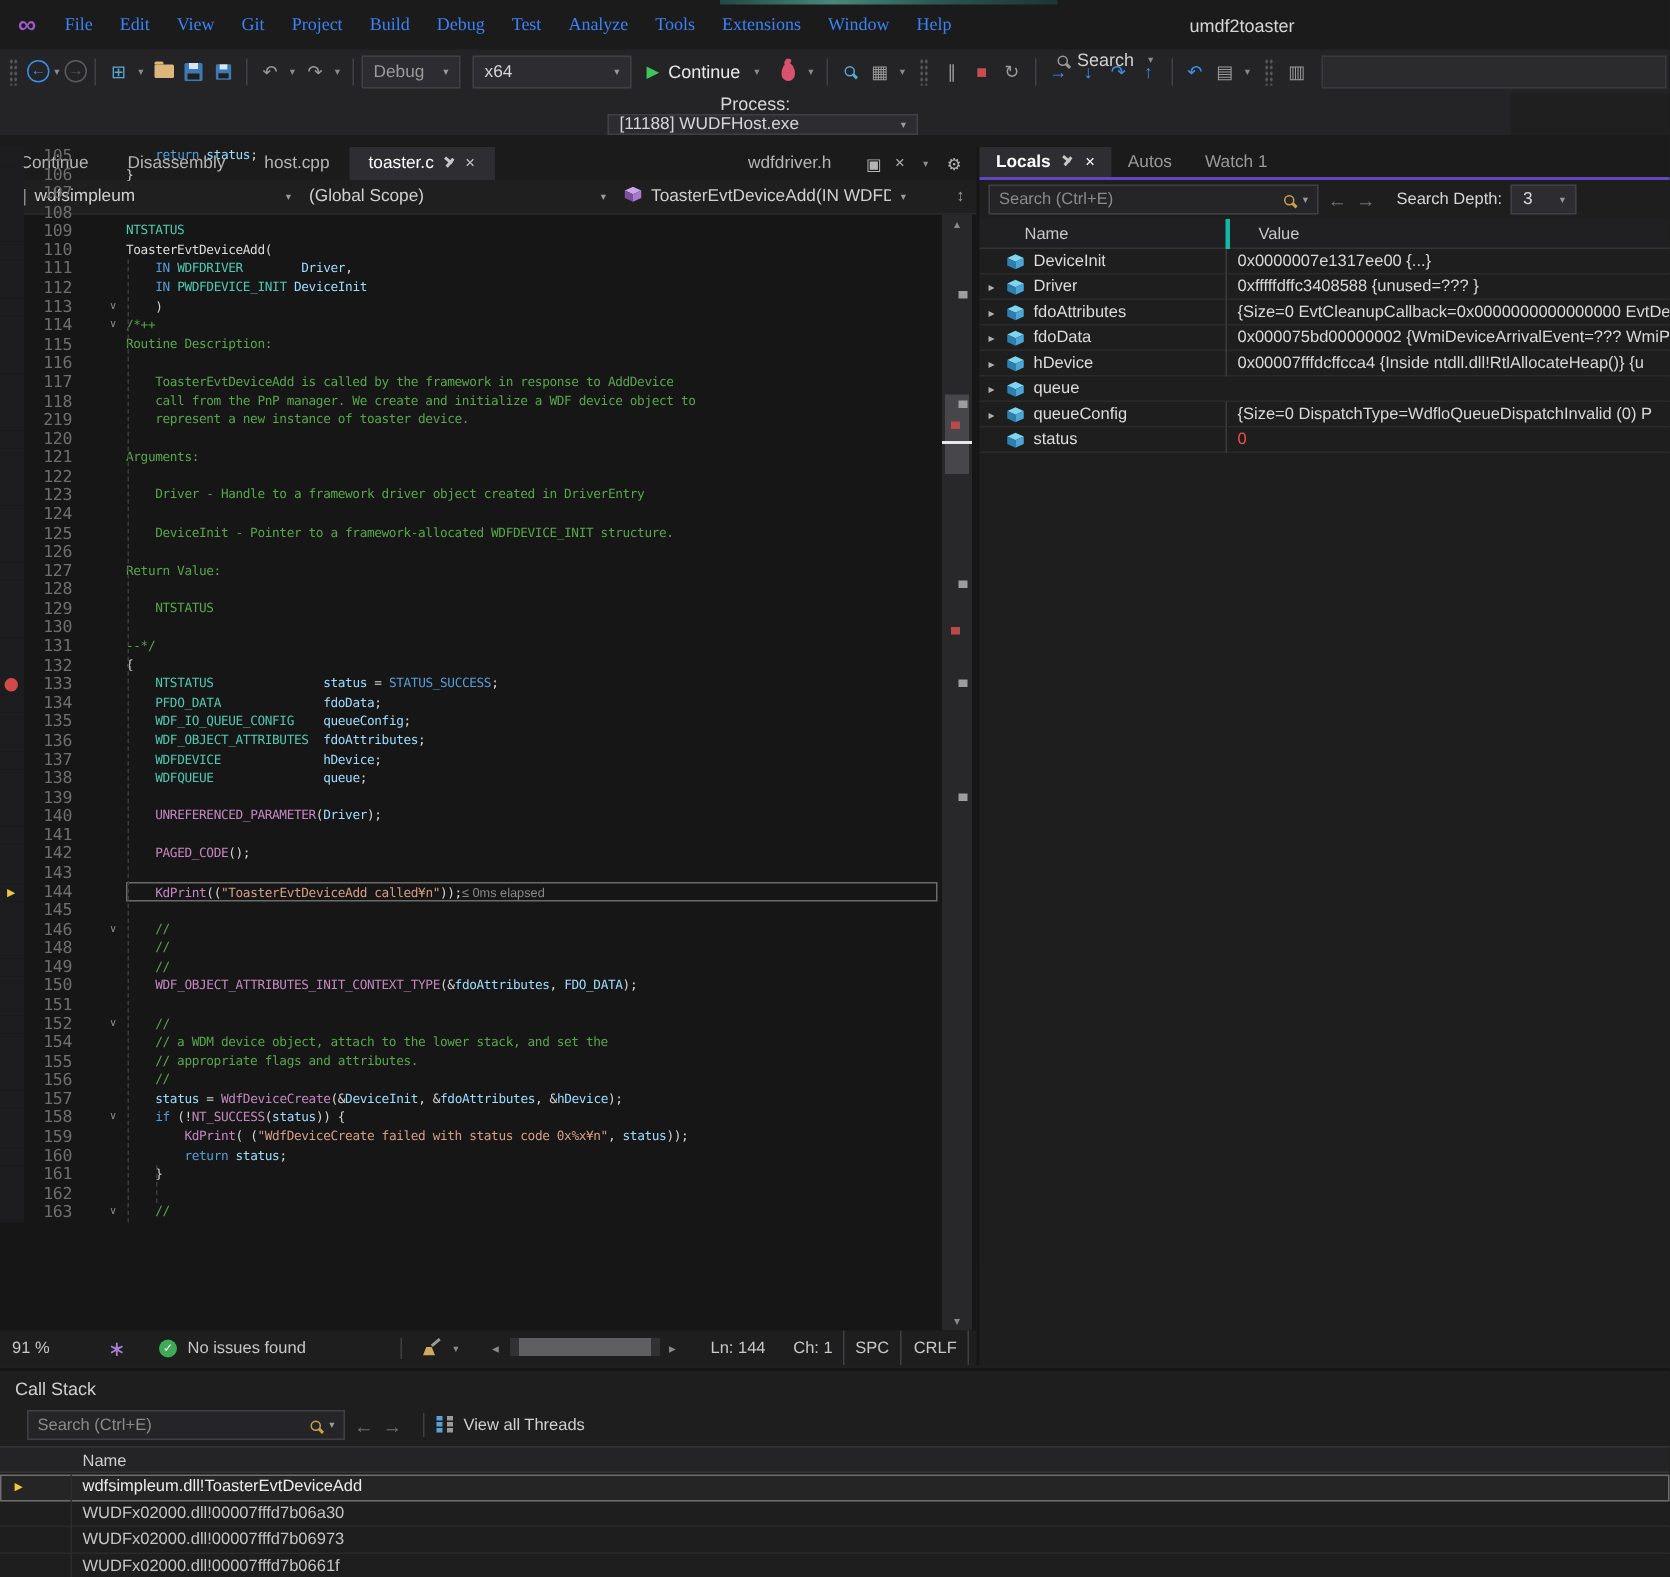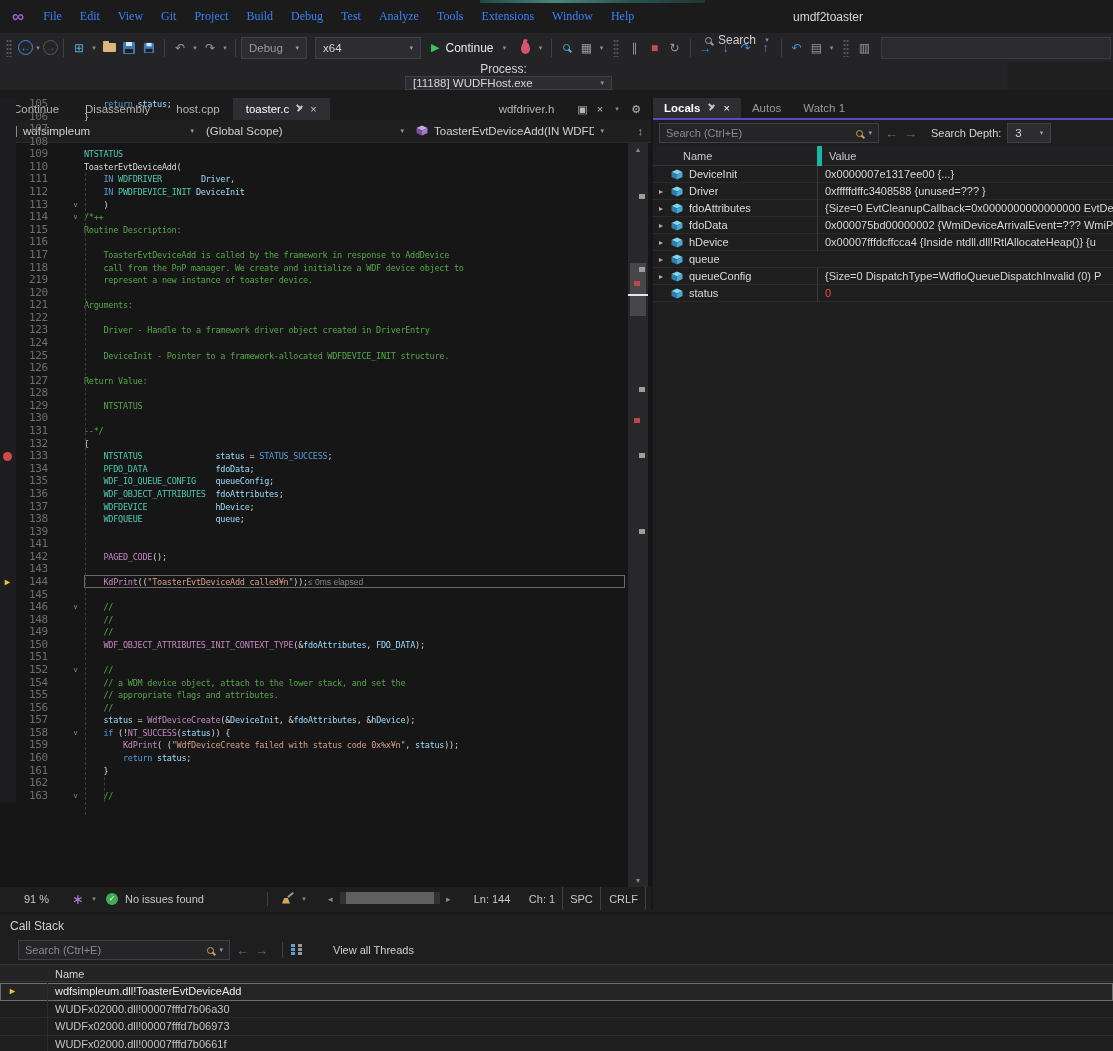--- a/index.html
+++ b/index.html
@@ -117,21 +117,21 @@
   #l-search-row { height:26px; display:flex; align-items:center; padding-left:6px; font-size:11px; }
   .search-box { display:flex; align-items:center; background:#252528; border:1px solid #3f3f46; height:20px;
     padding:0 6px; color:#8a8a8a; }
   #l-search-box { width:220px; }
   .sb-caret { font-size:7px; color:#9a9a9a; margin-left:5px; }
   .nav-arrows { color:#6f6f6f; font-size:13px; margin:0 6px; }
   #depth-combo { width:44px; height:20px; margin-left:6px; }
   #l-grid-header { height:20px; display:flex; align-items:center; background:#202023;
     border-bottom:1px solid #333; font-size:11px; color:#c8c8c8; }
   #l-grid-header .hname { width:164px; padding-left:30px; }
-  #l-grid-header .hvalue { padding-left:7px; border-left:5px solid #14b8a6; height:20px; line-height:20px; flex:1; }
+  #l-grid-header .hvalue { padding-left:19px; border-left:3px solid #14b8a6; height:20px; line-height:20px; flex:1; }
   .lrow { display:flex; height:17px; border-bottom:1px solid #2a2a2d; font-size:11px; align-items:center; }
   .lrow .nc { width:164px; display:flex; align-items:center; height:17px; flex:none; }
   .lrow .exp { width:16px; text-align:center; color:#b0b0b0; font-size:8px; flex:none; }
   .lrow .vicon { width:16px; flex:none; display:flex; justify-content:center; }
   .lrow .nm { color:#dcdcdc; padding-left:4px; white-space:nowrap; overflow:hidden; }
   .lrow .vc { flex:1; border-left:1px solid #3a3a3e; height:17px; line-height:17px; padding-left:7px;
     color:#d8d8d8; white-space:nowrap; overflow:hidden; }
   .lrow .vc.red { color:#f14c4c; }
 
   
@@ -532,20 +532,26 @@
         <pre><span class="tk-pl">    </span><span class="tk-ty">WDFQUEUE</span><span class="tk-pl">               </span><span class="tk-id">queue</span><span class="tk-pl">;</span></pre>
       </div>
       <div class="cl">
         <span class="gut"></span>
         <span class="num">139</span>
         <span class="fold"></span>
         <pre></pre>
       </div>
       <div class="cl">
         <span class="gut"></span>
+        <span class="num">140</span>
+        <span class="fold"></span>
+        <pre><span class="tk-pl">    </span><span class="tk-mc">UNREFERENCED_PARAMETER</span><span class="tk-pl">(</span><span class="tk-id">Driver</span><span class="tk-pl">);</span></pre>
+      </div>
+      <div class="cl">
+        <span class="gut"></span>
         <span class="num">141</span>
         <span class="fold"></span>
         <pre></pre>
       </div>
       <div class="cl">
         <span class="gut"></span>
         <span class="num">142</span>
         <span class="fold"></span>
         <pre><span class="tk-pl">    </span><span class="tk-mc">PAGED_CODE</span><span class="tk-pl">();</span></pre>
       </div>
@@ -680,21 +686,21 @@
         <span class="sb-mark red" style="top: 138px;"></span>
         <span class="sb-mark" style="top: 244px;"></span>
         <span class="sb-mark red" style="top: 275px;"></span>
         <span class="sb-mark" style="top: 310px;"></span>
         <span class="sb-mark" style="top: 386px;"></span>
       </div>
     <div id="sb-caret-line" style="top:151px;"></div>
   </div>
 
   <div id="ed-status" class="abs">
-    <span class="abs" style="left:24px;gap:34px;">
+    <span class="abs" style="left:8px;gap:34px;">
       <span>91 %</span>
       <span class="tb-caret" style="margin-left:6px;">▾</span>
     </span>
     <span class="abs" style="left:72px; color:#a97fd6; font-size:14px;">∗</span>
     <span class="abs" style="left:106px; gap:7px;">
       <span class="check-circle">✓</span>
       <span>No issues found</span>
     </span>
     <span class="abs" style="left:267px; width:1px; height:14px; top:5px; background:#3f3f46;"></span>
     <span class="abs" style="left:282px; gap:5px;">
@@ -864,21 +870,21 @@
   <span id="cs-title">Call Stack</span>
   <div id="cs-search-row">
     <span class="search-box" id="cs-search-box">
       <span style="flex:1;">Search (Ctrl+E)</span>
       <span class="mag"></span>
       <span class="sb-caret">▾</span>
     </span>
     <span class="nav-arrows">←</span>
     <span class="nav-arrows" style="margin-left:0;">→</span>
     <span class="v-sep"></span>
-    <span style="display:flex; align-items:flex-start;gap:24px;">
+    <span style="display:flex; align-items:flex-start;">
       <span class="threads-icon"></span>
       <span style="color:#d0d0d0;">View all Threads</span>
     </span>
   </div>
   <div id="cs-header"><span>Name</span></div>
   <div id="cs-rows">
       <div class="csrow current">
         <span class="cgut">
           <span class="cs-arrow">►</span>
         </span>

